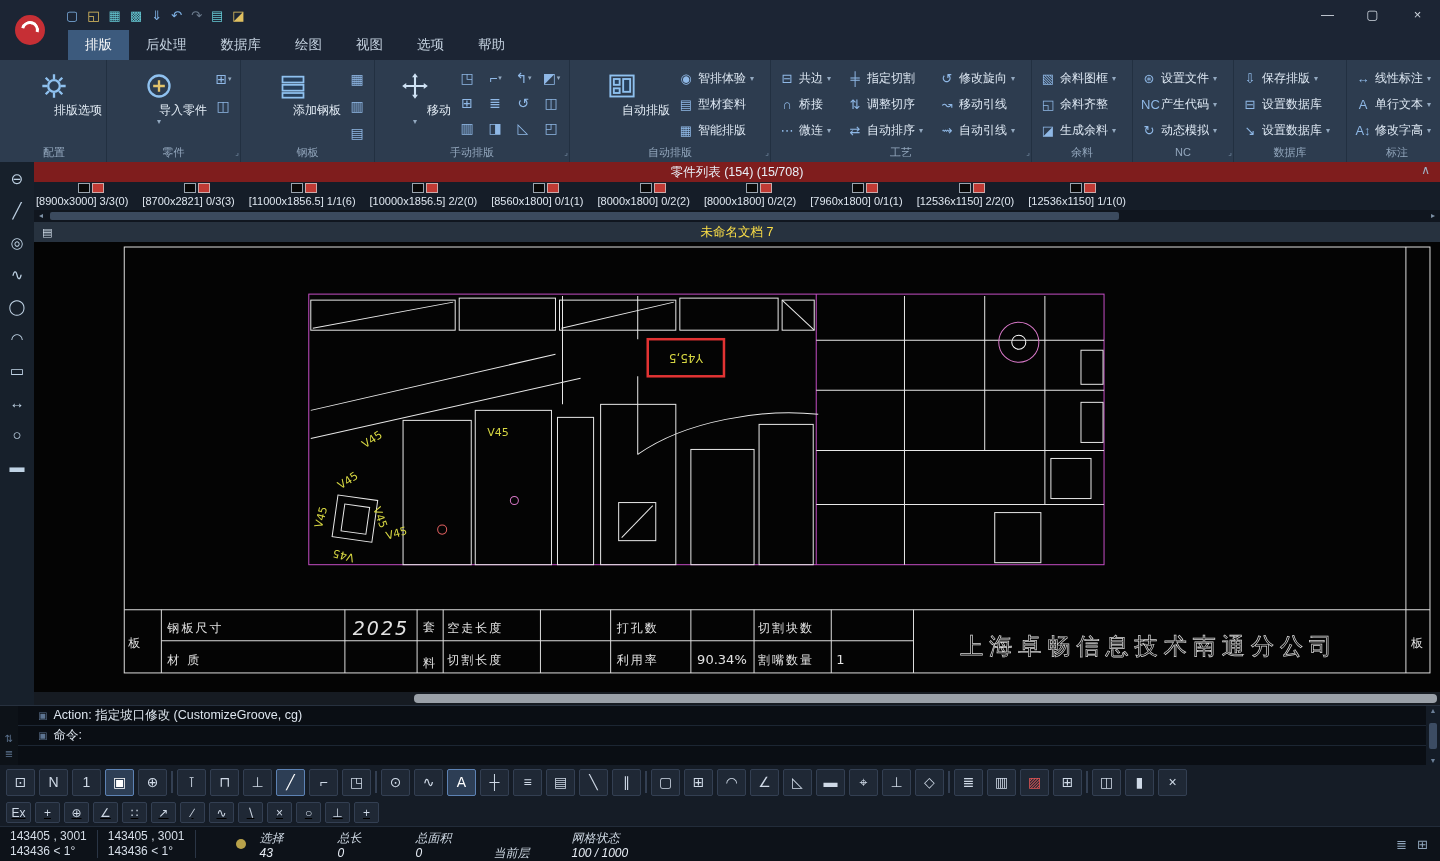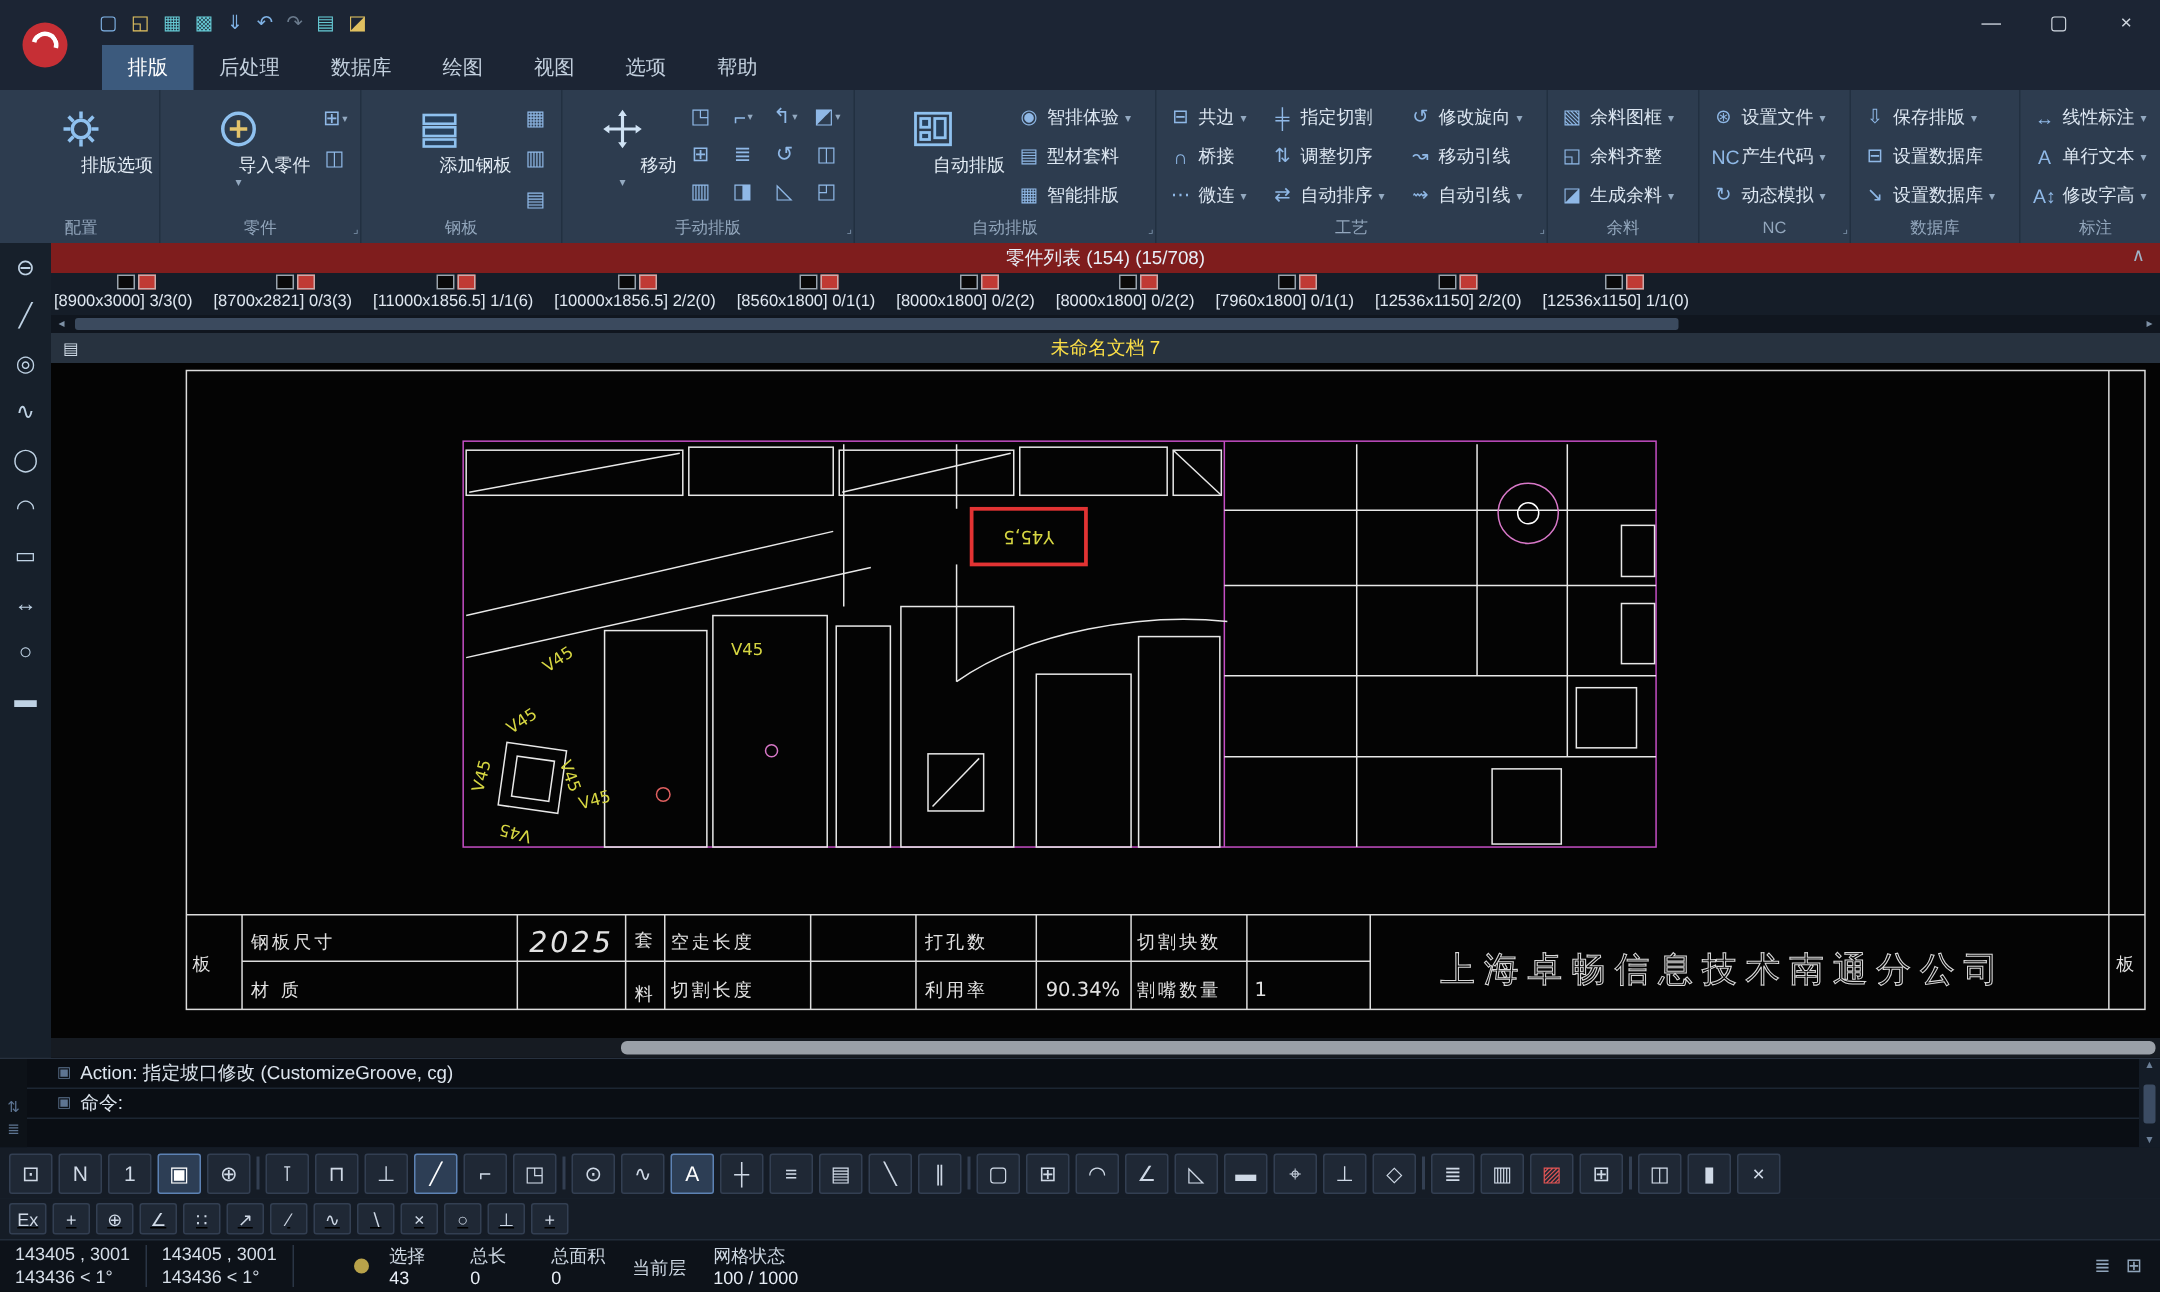--- a/index.html
+++ b/index.html
@@ -107,21 +107,21 @@
   .tb-btn.selected { background:#2d3e55; border-color:#5d82b4; color:#ffffff; }
   .tb-btn.red { color:#e05555; }
   .tb-btn.sep { width:2px; min-width:2px; padding:0; background:#333f52; border:none; border-radius:0; height:22px; }
   .tb-btn.wide { width:34px; font-size:11px; }
 
   
   .statusbar { height:35px; background:#0d1219; display:flex; align-items:stretch; color:#d6dee8; font-size:12px; border-top:1px solid #222c3a; flex:0 0 auto; }
   .coord-cell { padding:2px 10px 0 10px; line-height:15px; white-space:nowrap; }
   .sb-sep { width:1px; background:#2a3545; margin:3px 0; }
   .sb-dot { width:10px; height:10px; border-radius:50%; background:#b8a24a; align-self:center; margin:0 14px 0 40px; }
-  .sb-stats { display:flex; gap:18px; align-items:center; }
+  .sb-stats { display:flex; gap:42px; align-items:flex-end;font-style:italic; }
   .stat-cell { padding-top:2px; line-height:15px; min-width:36px; }
   .stat-label { color:#cdd7e2; }
   .stat-value { color:#e8eef6; }
   .sb-right { margin-left:auto; display:flex; align-items:center; gap:10px; padding-right:12px; }
   .sb-icon { font-size:13px; color:#8fa4ba; }
 </style>
 </head>
 <body>
 
 <div class="app">

